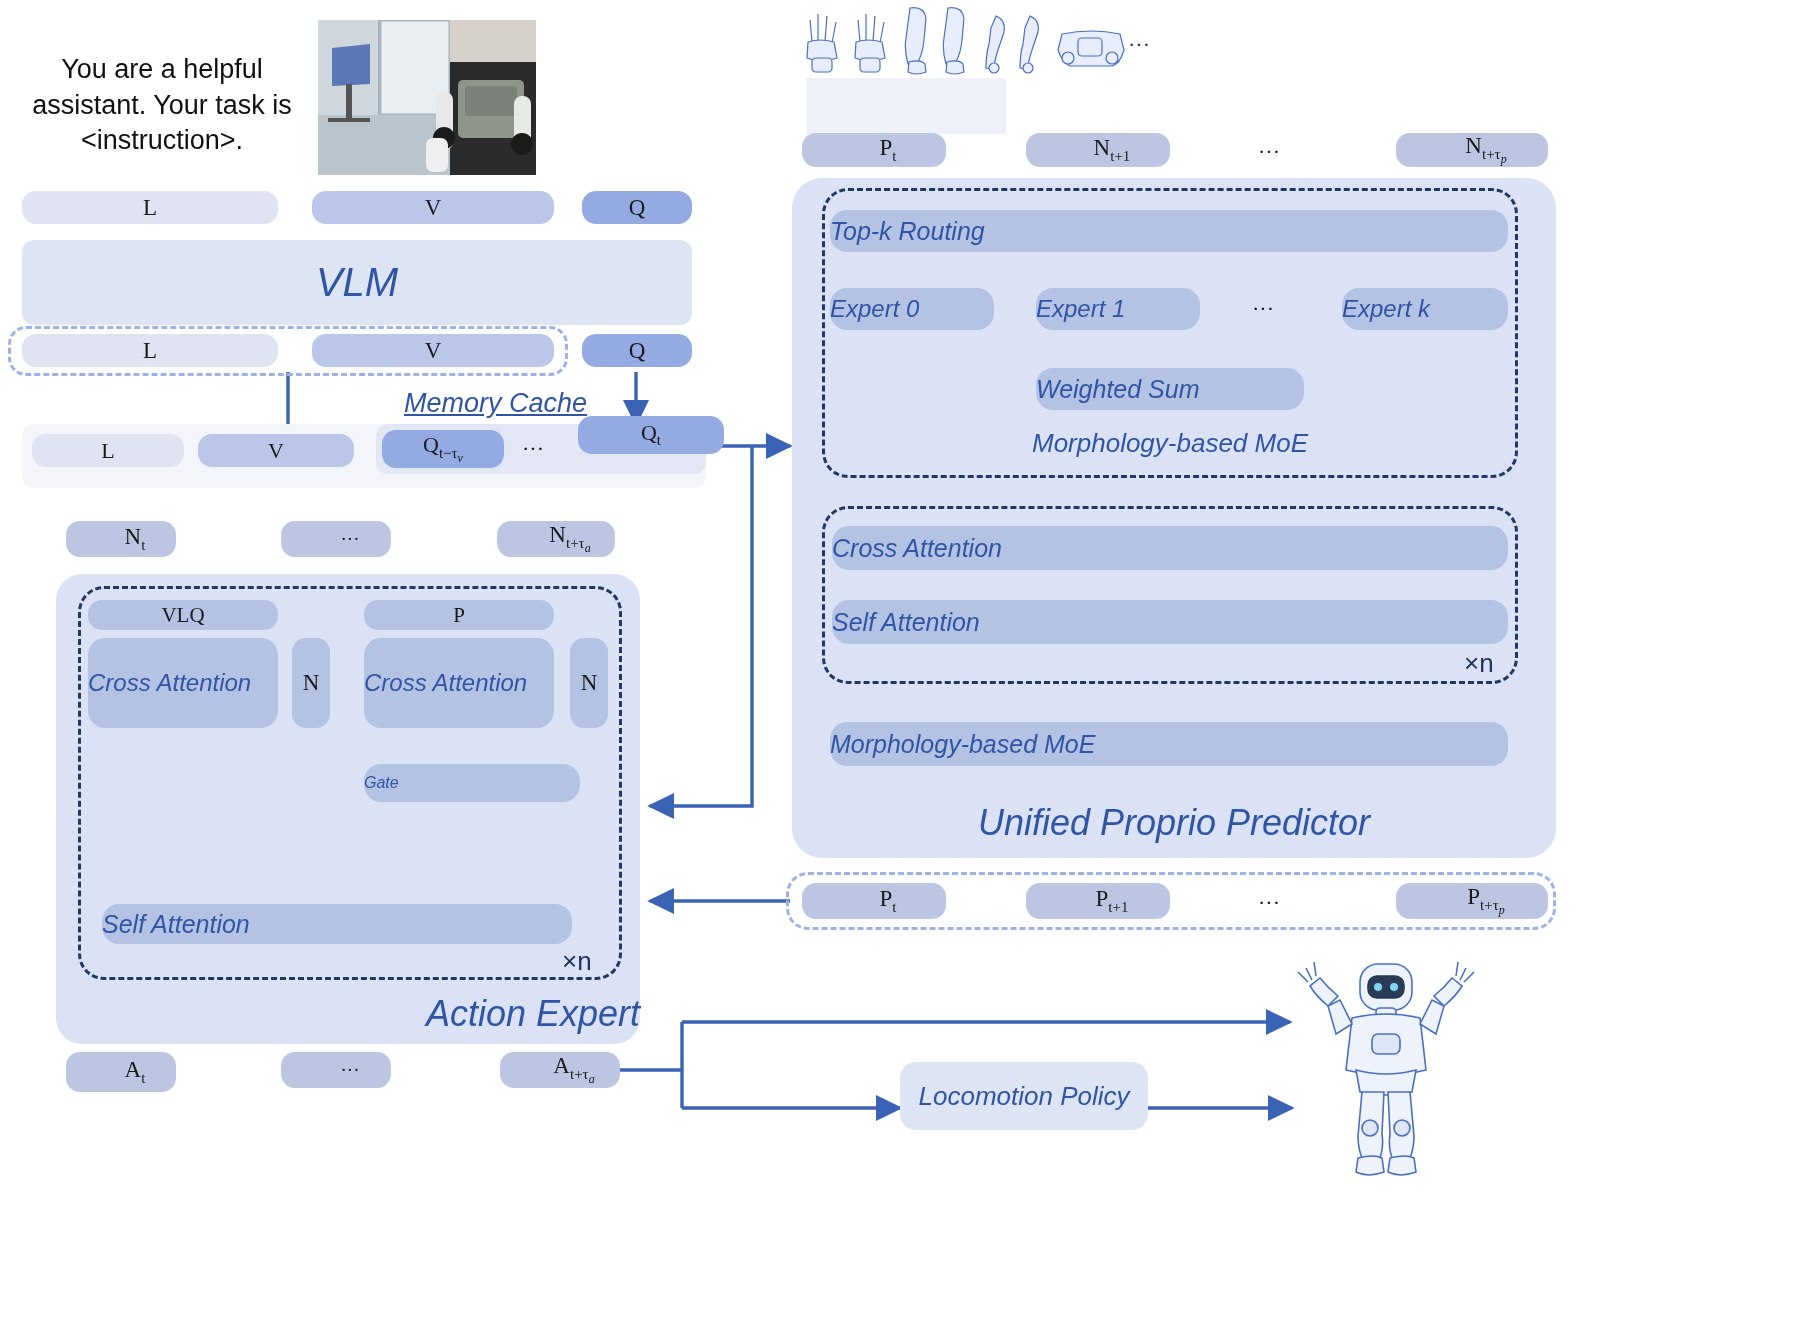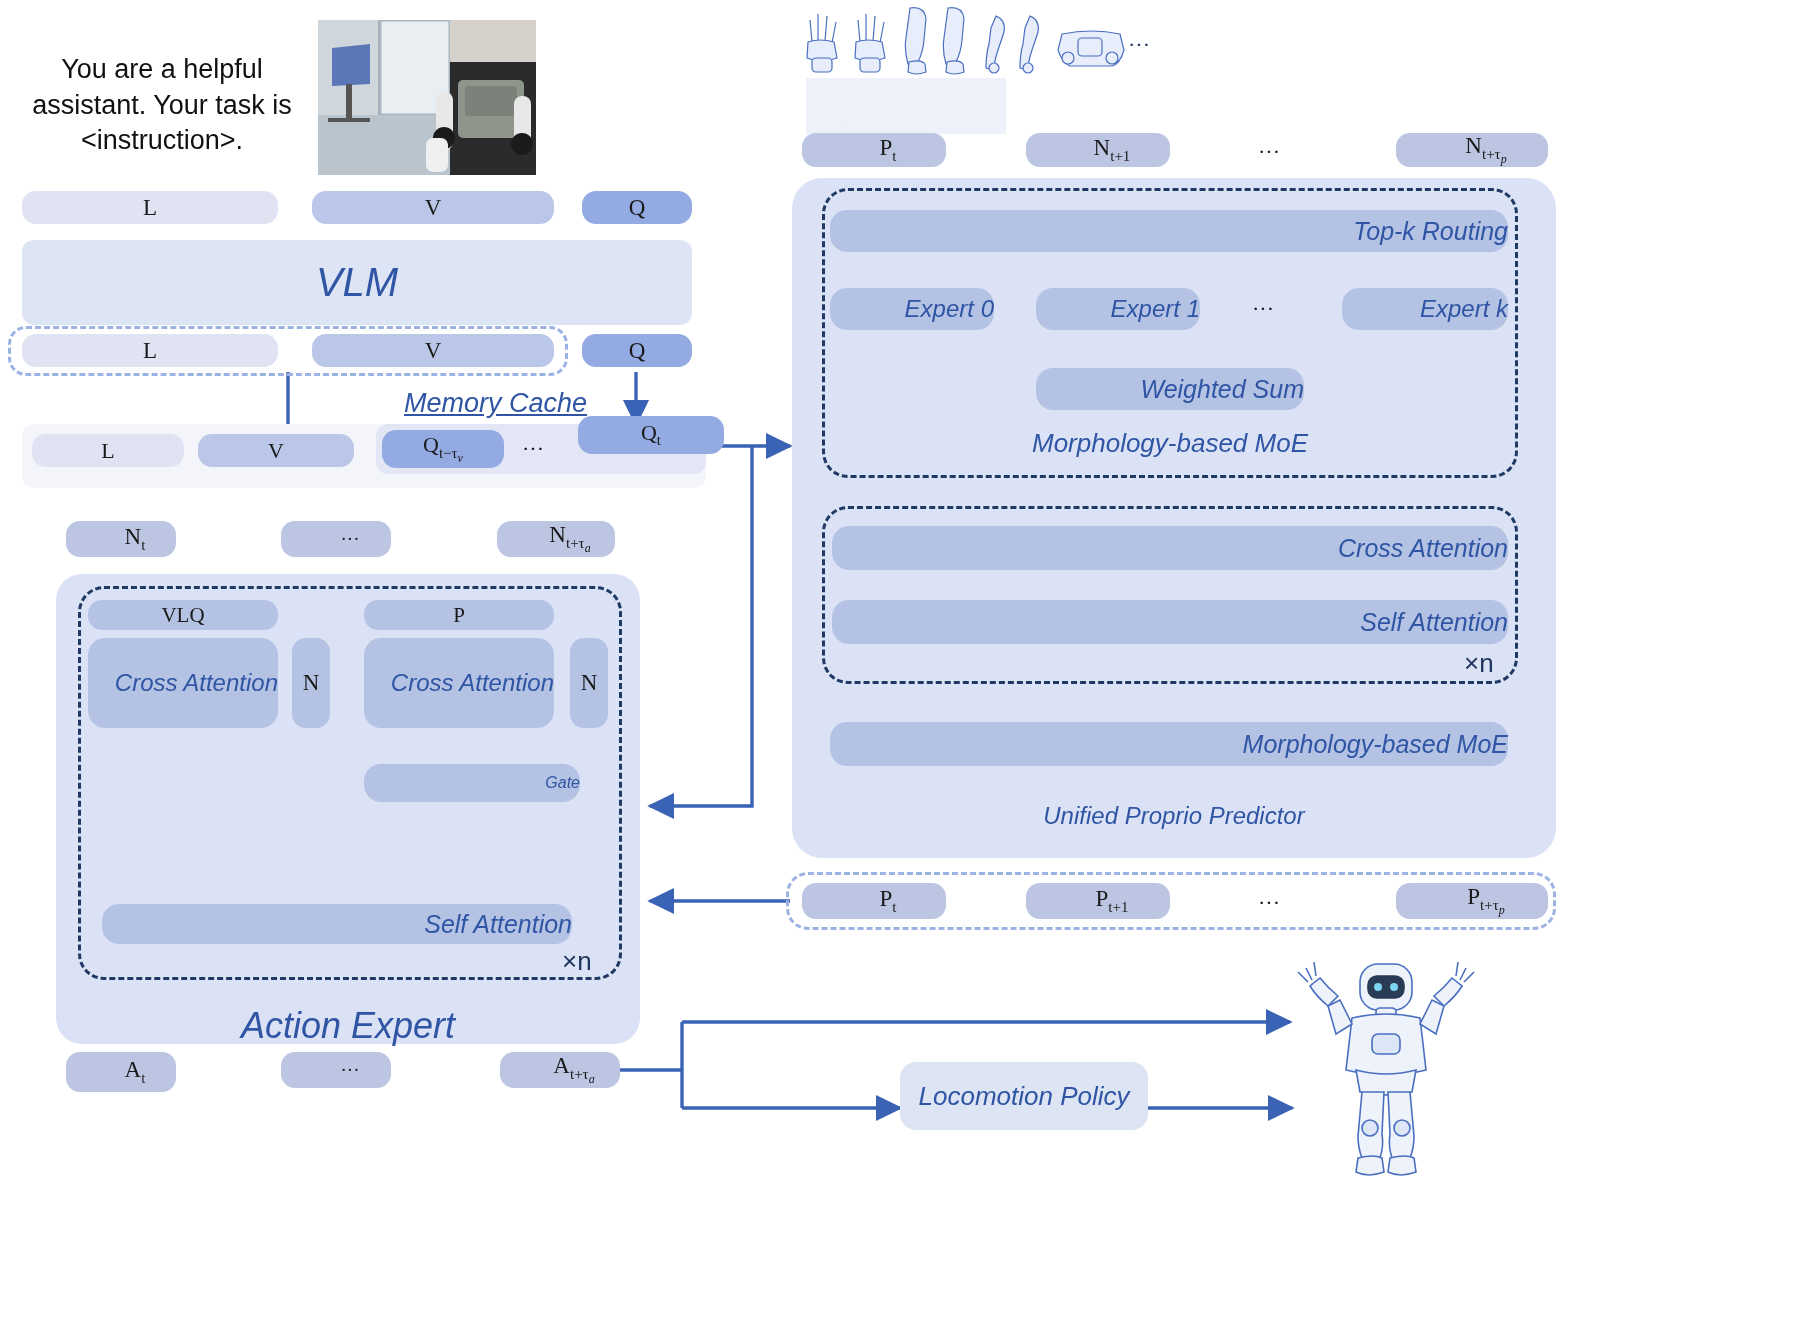--- a/index.html
+++ b/index.html
@@ -15,21 +15,21 @@
   .f-v   {background:#bac7e8;}
   .f-q   {background:#93abe2;}
   .f-n   {background:#bcc5e2;padding-left:28px;}
   .f-blk {background:#b4c2e4;}
   .f-panel{background:#dbe2f5;}
   .f-vlm {background:#dde4f4;}
   .f-mem {background:#f4f5fa;}
   .f-memin{background:#e3e7f5;}
 
   .lbl-it{font-style:italic;color:#2f55a4;font-family:"Liberation Sans",sans-serif;}
-  .blk{display:flex;align-items:center;justify-content:flex-end;border-radius:17px;
+  .blk{display:flex;align-items:center;justify-content:flex-start;border-radius:17px;
        background:#b4c2e4;color:#2f55a4;font-style:italic;font-size:25px;
        font-family:"Liberation Sans",sans-serif;text-align:center;line-height:1.15;}
 
   .dashbox{border:3px dashed #1f3864;border-radius:26px;background:transparent;}
   .dashbox-lt{border:3px dashed #9db2e4;border-radius:22px;background:transparent;}
 
   .promptxt{font-family:"Liberation Sans",sans-serif;font-size:27px;color:#111;
             text-align:center;line-height:1.32;}
 
   .xn{font-family:"Liberation Sans",sans-serif;font-size:26px;color:#21365f;}
@@ -213,21 +213,21 @@
   <div class="abs blk" style="left:364px;top:764px;width:216px;height:38px;font-size:16px;">
     <span>Gate</span>
   </div>
 
   <div class="abs blk" style="left:102px;top:904px;width:470px;height:40px;font-size:25px;">
     <span>Self Attention</span>
   </div>
 
   <div class="abs xn" style="left:562px;top:946px;">×n</div>
 
-  <div class="abs lbl-it" style="left:56px;top:993px;width:584px;text-align:center;font-size:36px;margin-top:12px;">Action Expert</div>
+  <div class="abs lbl-it" style="left:56px;top:993px;width:584px;text-align:right;font-size:36px;">Action Expert</div>
 
   <div class="abs tok f-n" style="left:66px;top:1052px;width:110px;height:40px;font-size:23px;">
     <span><span>A</span><sub style="font-size:15px;">t</sub></span>
   </div>
   <div class="abs tok f-n" style="left:281px;top:1052px;width:110px;height:36px;font-size:19px;">
     <span>···</span>
   </div>
   <div class="abs tok f-n" style="left:500px;top:1052px;width:120px;height:36px;font-size:23px;">
     <span><span>A</span><sub style="font-size:15px;"><span>t+τ</span><sub style="font-size:12px;font-style:italic;">a</sub></sub></span>
   </div>
@@ -322,21 +322,21 @@
   </div>
   <div class="abs blk" style="left:832px;top:600px;width:676px;height:44px;font-size:25px;">
     <span>Self Attention</span>
   </div>
   <div class="abs xn" style="left:1464px;top:648px;">×n</div>
 
   <div class="abs blk" style="left:830px;top:722px;width:678px;height:44px;font-size:25px;">
     <span>Morphology-based MoE</span>
   </div>
 
-  <div class="abs lbl-it" style="left:792px;top:802px;width:764px;text-align:center;font-size:24px;">Unified Proprio Predictor</div>
+  <div class="abs lbl-it" style="left:792px;top:802px;width:764px;text-align:center;font-size:36px;">Unified Proprio Predictor</div>
 
   <div class="abs dashbox-lt" style="left:786px;top:872px;width:770px;height:58px;"></div>
   <div class="abs tok f-n" style="left:802px;top:883px;width:144px;height:36px;font-size:23px;">
     <span><span>P</span><sub style="font-size:15px;">t</sub></span>
   </div>
   <div class="abs tok f-n" style="left:1026px;top:883px;width:144px;height:36px;font-size:23px;">
     <span><span>P</span><sub style="font-size:15px;">t+1</sub></span>
   </div>
   <div class="abs dots" style="left:1258px;top:890px;font-size:22px;">···</div>
   <div class="abs tok f-n" style="left:1396px;top:883px;width:152px;height:36px;font-size:23px;">

